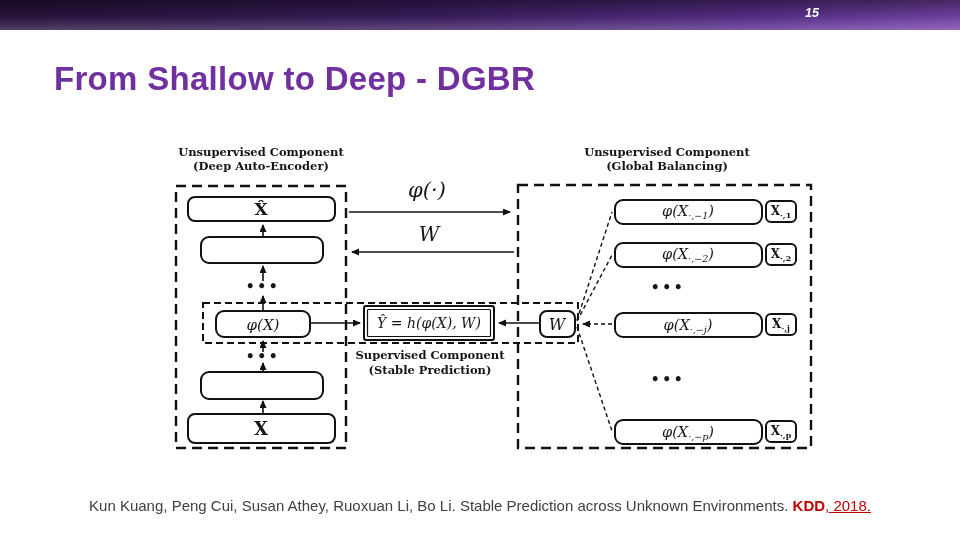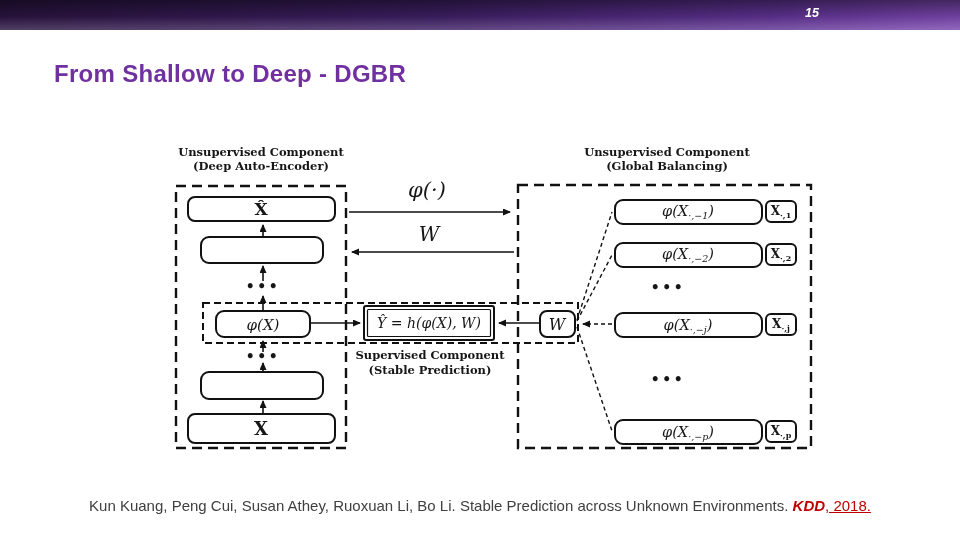--- a/index.html
+++ b/index.html
@@ -6,39 +6,39 @@
   .slide{position:relative;width:960px;height:540px;background:#ffffff;overflow:hidden;
          font-family:"Liberation Sans",sans-serif;}
   
   .topbar{position:absolute;left:0;top:0;width:960px;height:30px;
     background:
       linear-gradient(to bottom, rgba(0,0,0,0.45) 0%, rgba(0,0,0,0.10) 55%, rgba(255,255,255,0.18) 100%),
       linear-gradient(to right, #2a1440 0%, #3d1f63 45%, #5e3292 80%, #7b47b0 100%);}
   .pagenum{position:absolute;left:805px;top:6px;color:#ffffff;
            font-style:italic;font-weight:bold;font-size:12.5px;}
   .title{position:absolute;left:54px;top:60px;margin:0;
-         font-size:24px;font-weight:bold;letter-spacing:0.3px;
+         font-size:33px;font-weight:bold;letter-spacing:0.3px;
          color:var(--accent,#7030a0);}
   .diagram{position:absolute;left:0;top:0;}
   .diagram text{font-family:"DejaVu Serif",serif;fill:#161616;}
   .math{font-style:italic;}
   .mboldup{font-weight:bold;}
   .dlabel{font-family:"Liberation Sans",sans-serif;font-weight:bold;
           font-size:11.5px;fill:#1e2230;font-style:normal;}
   .dots{font-family:"DejaVu Sans",sans-serif;font-weight:bold;font-size:14px;
         letter-spacing:2.5px;fill:#141414;}
   .ln{stroke:#111;stroke-width:1.6;fill:none;}
   .dash-big{fill:none;stroke:#111;stroke-width:2.4;stroke-dasharray:10 6;}
   .dash-sub{fill:none;stroke:#111;stroke-width:2;stroke-dasharray:7 4;}
   .box{fill:#ffffff;stroke:#111;stroke-width:2;}
   .box-thin{fill:none;stroke:#111;stroke-width:1.2;}
   .fan{stroke:#111;stroke-width:1.4;stroke-dasharray:4 3;fill:none;}
   .citation{position:absolute;left:0;right:0;top:497px;margin:0;text-align:center;
             font-size:15px;color:#3f3f3f;}
-  .venue{font-weight:bold;font-style:italic;color:var(--venue,#c00000);}
+  .venue{font-weight:bold;color:var(--venue,#c00000);}
   .venue-year{color:var(--venue,#c00000);text-decoration:underline;}
 </style>
 </head>
 <body>
 
 <div class="slide">
 
   <header class="topbar">
     <span class="pagenum">15</span>
   </header>

